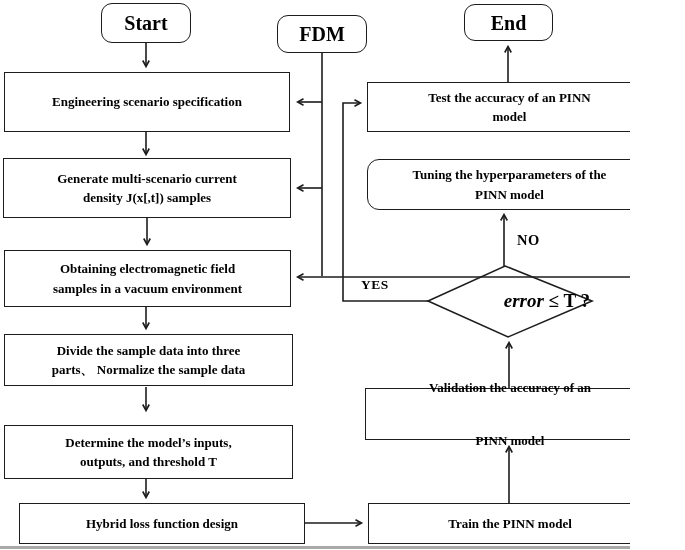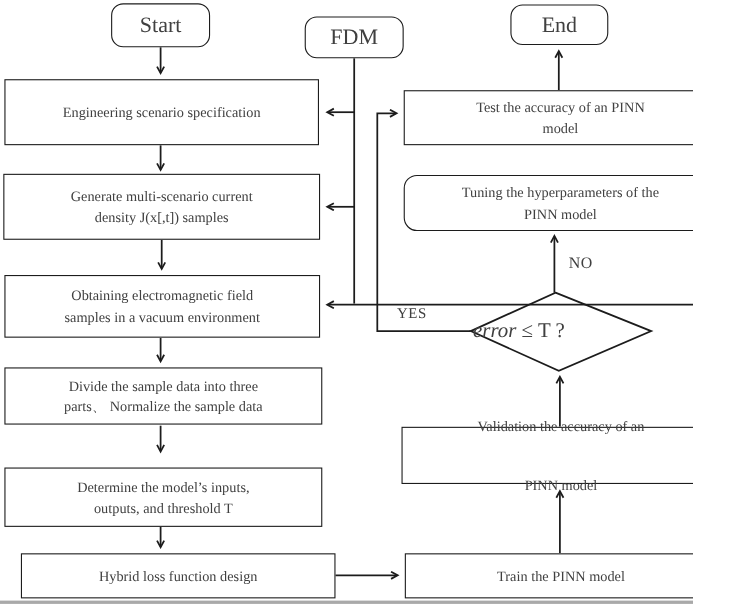--- a/index.html
+++ b/index.html
@@ -1,22 +1,23 @@
 <!DOCTYPE html>
 <html><head>
 <meta charset="utf-8">
 <style>
   html,body{margin:0;padding:0;background:#ffffff;}
   #stage{
     position:relative;
     width:630px;height:550px;
     background:#ffffff;
     font-family:"Liberation Serif","DejaVu Serif","DejaVu Sans",serif;
-    color:#404040;
+    color:#000000;
     overflow:hidden;
+    font-weight:bold;
   }
   #wires{position:absolute;left:0;top:0;z-index:1;}
   #wires path, #wires polygon{stroke:#1c1c1c;fill:none;}
   #wires path{stroke-width:1.6;}
   #wires polygon{fill:#ffffff;stroke-width:1.6;}
   .node{
     position:absolute;z-index:2;
     background:#ffffff;
     border:1.7px solid #1c1c1c;
     display:flex;flex-direction:column;
@@ -26,21 +27,21 @@
     box-sizing:border-box;
   }
   .terminal{border-radius:11px;font-size:20px;}
   .ln{white-space:nowrap;}
   .floating{
     position:absolute;z-index:3;background:transparent;
     font-size:14px;letter-spacing:0.5px;
   }
   #decision-label{
     position:absolute;z-index:3;left:430px;top:290px;width:160px;
-    text-align:left;font-size:19px;
+    text-align:right;font-size:19px;
   }
   #decision-label .it{font-style:italic;}
   #edge-artifact{
     position:absolute;z-index:4;left:0;top:546px;width:685px;height:3px;
     background:#a9a9a9;
   }
 </style>
 </head>
 <body>
 

